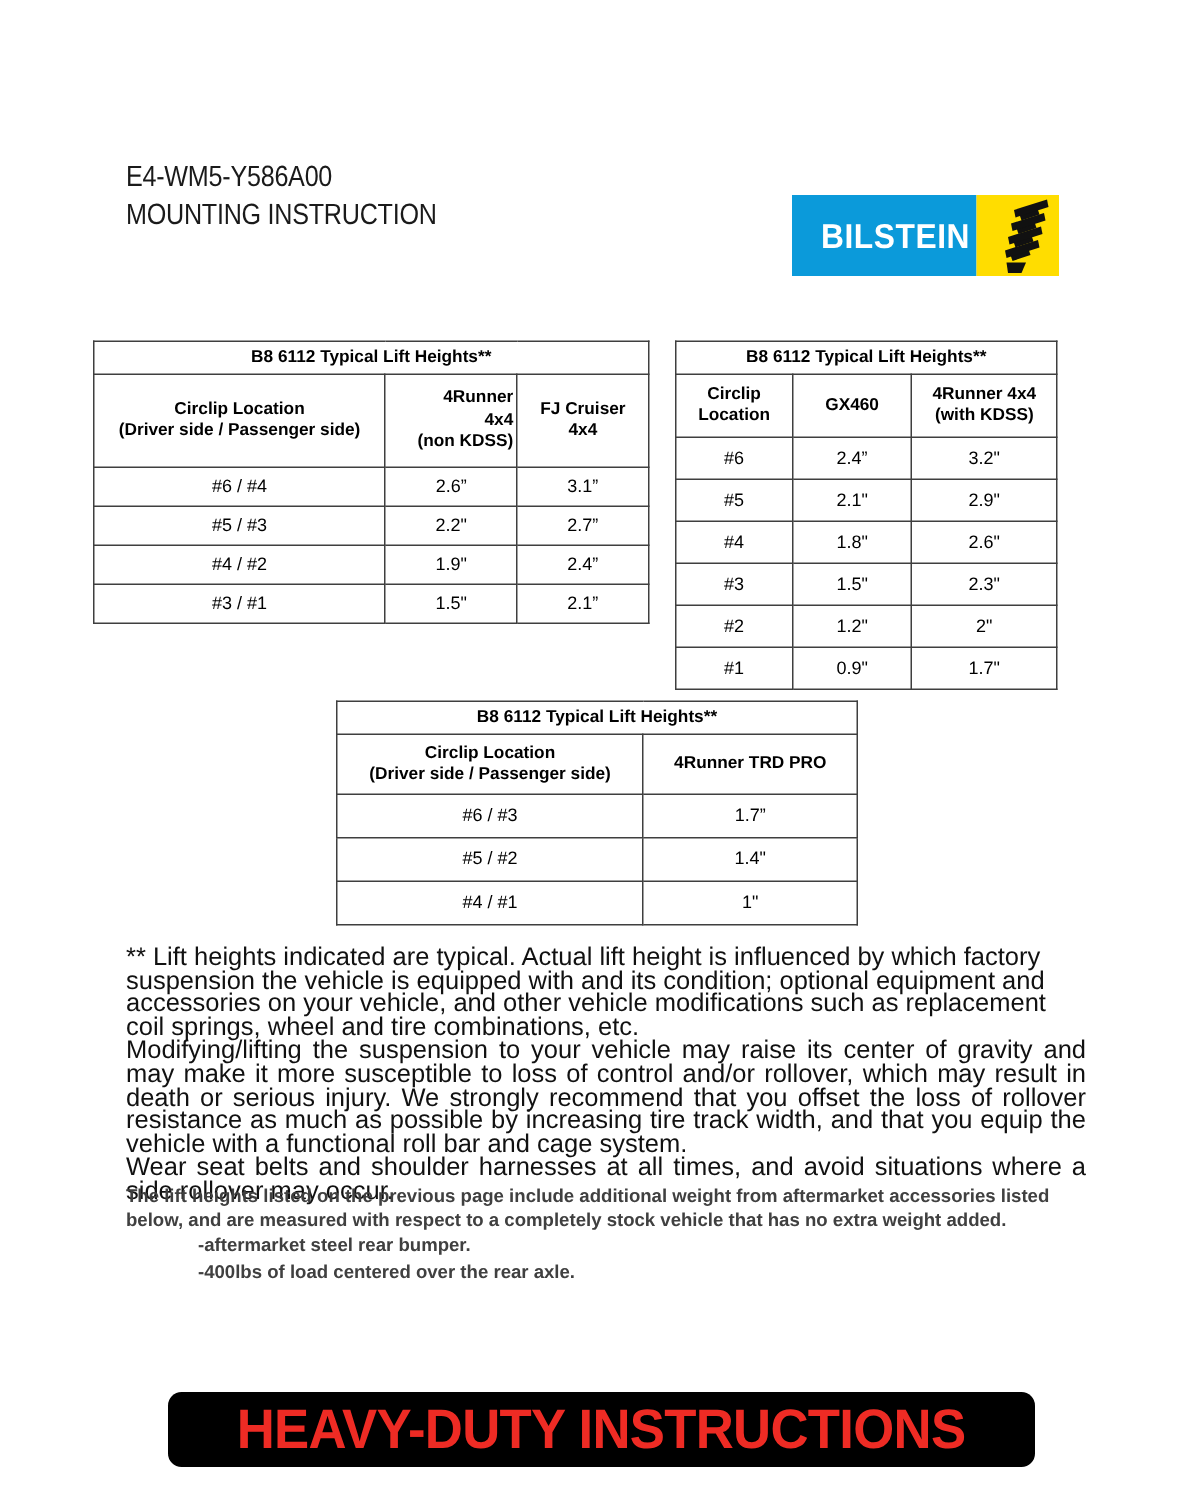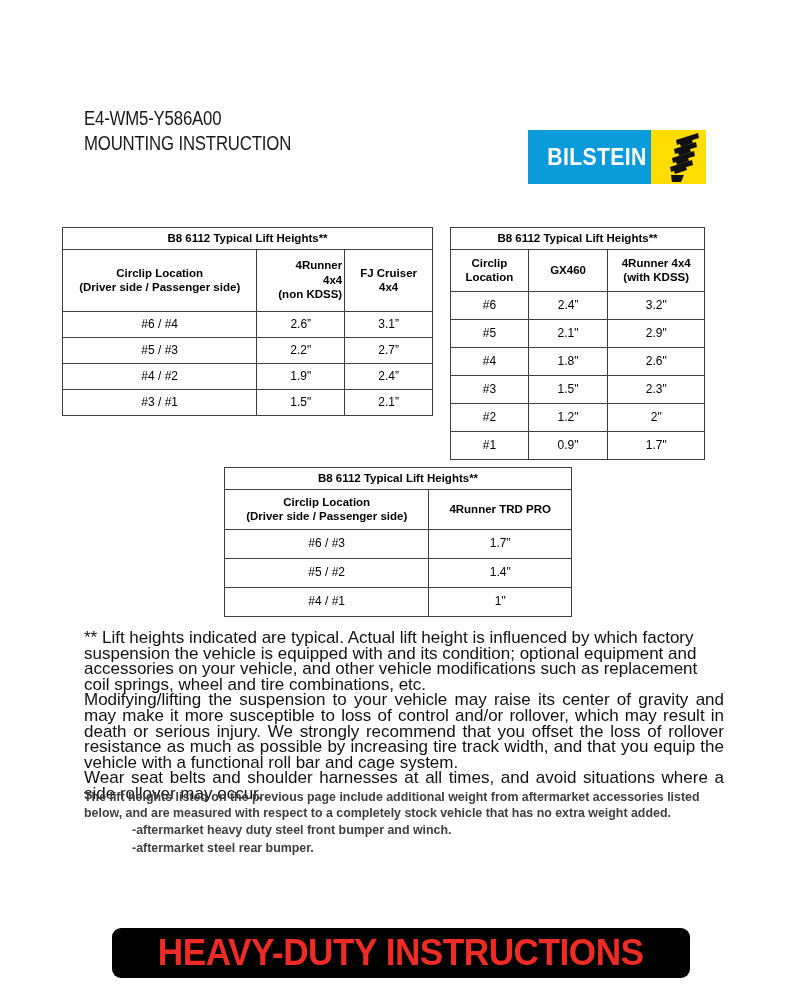--- a/index.html
+++ b/index.html
@@ -332,20 +332,20 @@
 
 <div class="body-text">
   <p>** Lift heights indicated are typical.  Actual lift height is influenced by which factory suspension the vehicle is equipped with and its condition; optional equipment and accessories on your vehicle, and other vehicle modifications such as replacement coil springs, wheel and tire combinations, etc.</p>
   <p class="just">Modifying/lifting the suspension to your vehicle may raise its center of gravity and may make it more susceptible to loss of control and/or rollover, which may result in death or serious injury.  We strongly recommend that you offset the loss of rollover resistance as much as possible by increasing tire track width, and that you equip the vehicle with a functional roll bar and cage system.</p>
   <p class="just">Wear seat belts and shoulder harnesses at all times, and avoid situations where a side rollover may occur.</p>
 </div>
 
 <div class="bold-block">
   <p>The lift heights listed on the previous page include additional weight from aftermarket accessories listed below, and are measured with respect to a completely stock vehicle that has no extra weight added.</p>
   <div class="bullets">
-    <div>-aftermarket heavy duty steel front bumper and winch.</div>
     <div>-aftermarket steel rear bumper.</div>
+    <div>-400lbs of load centered over the rear axle.</div>
   </div>
 </div>
 
 <div class="banner">
   <span class="banner-text">HEAVY-DUTY INSTRUCTIONS</span>
 </div>
 
 </body></html>

